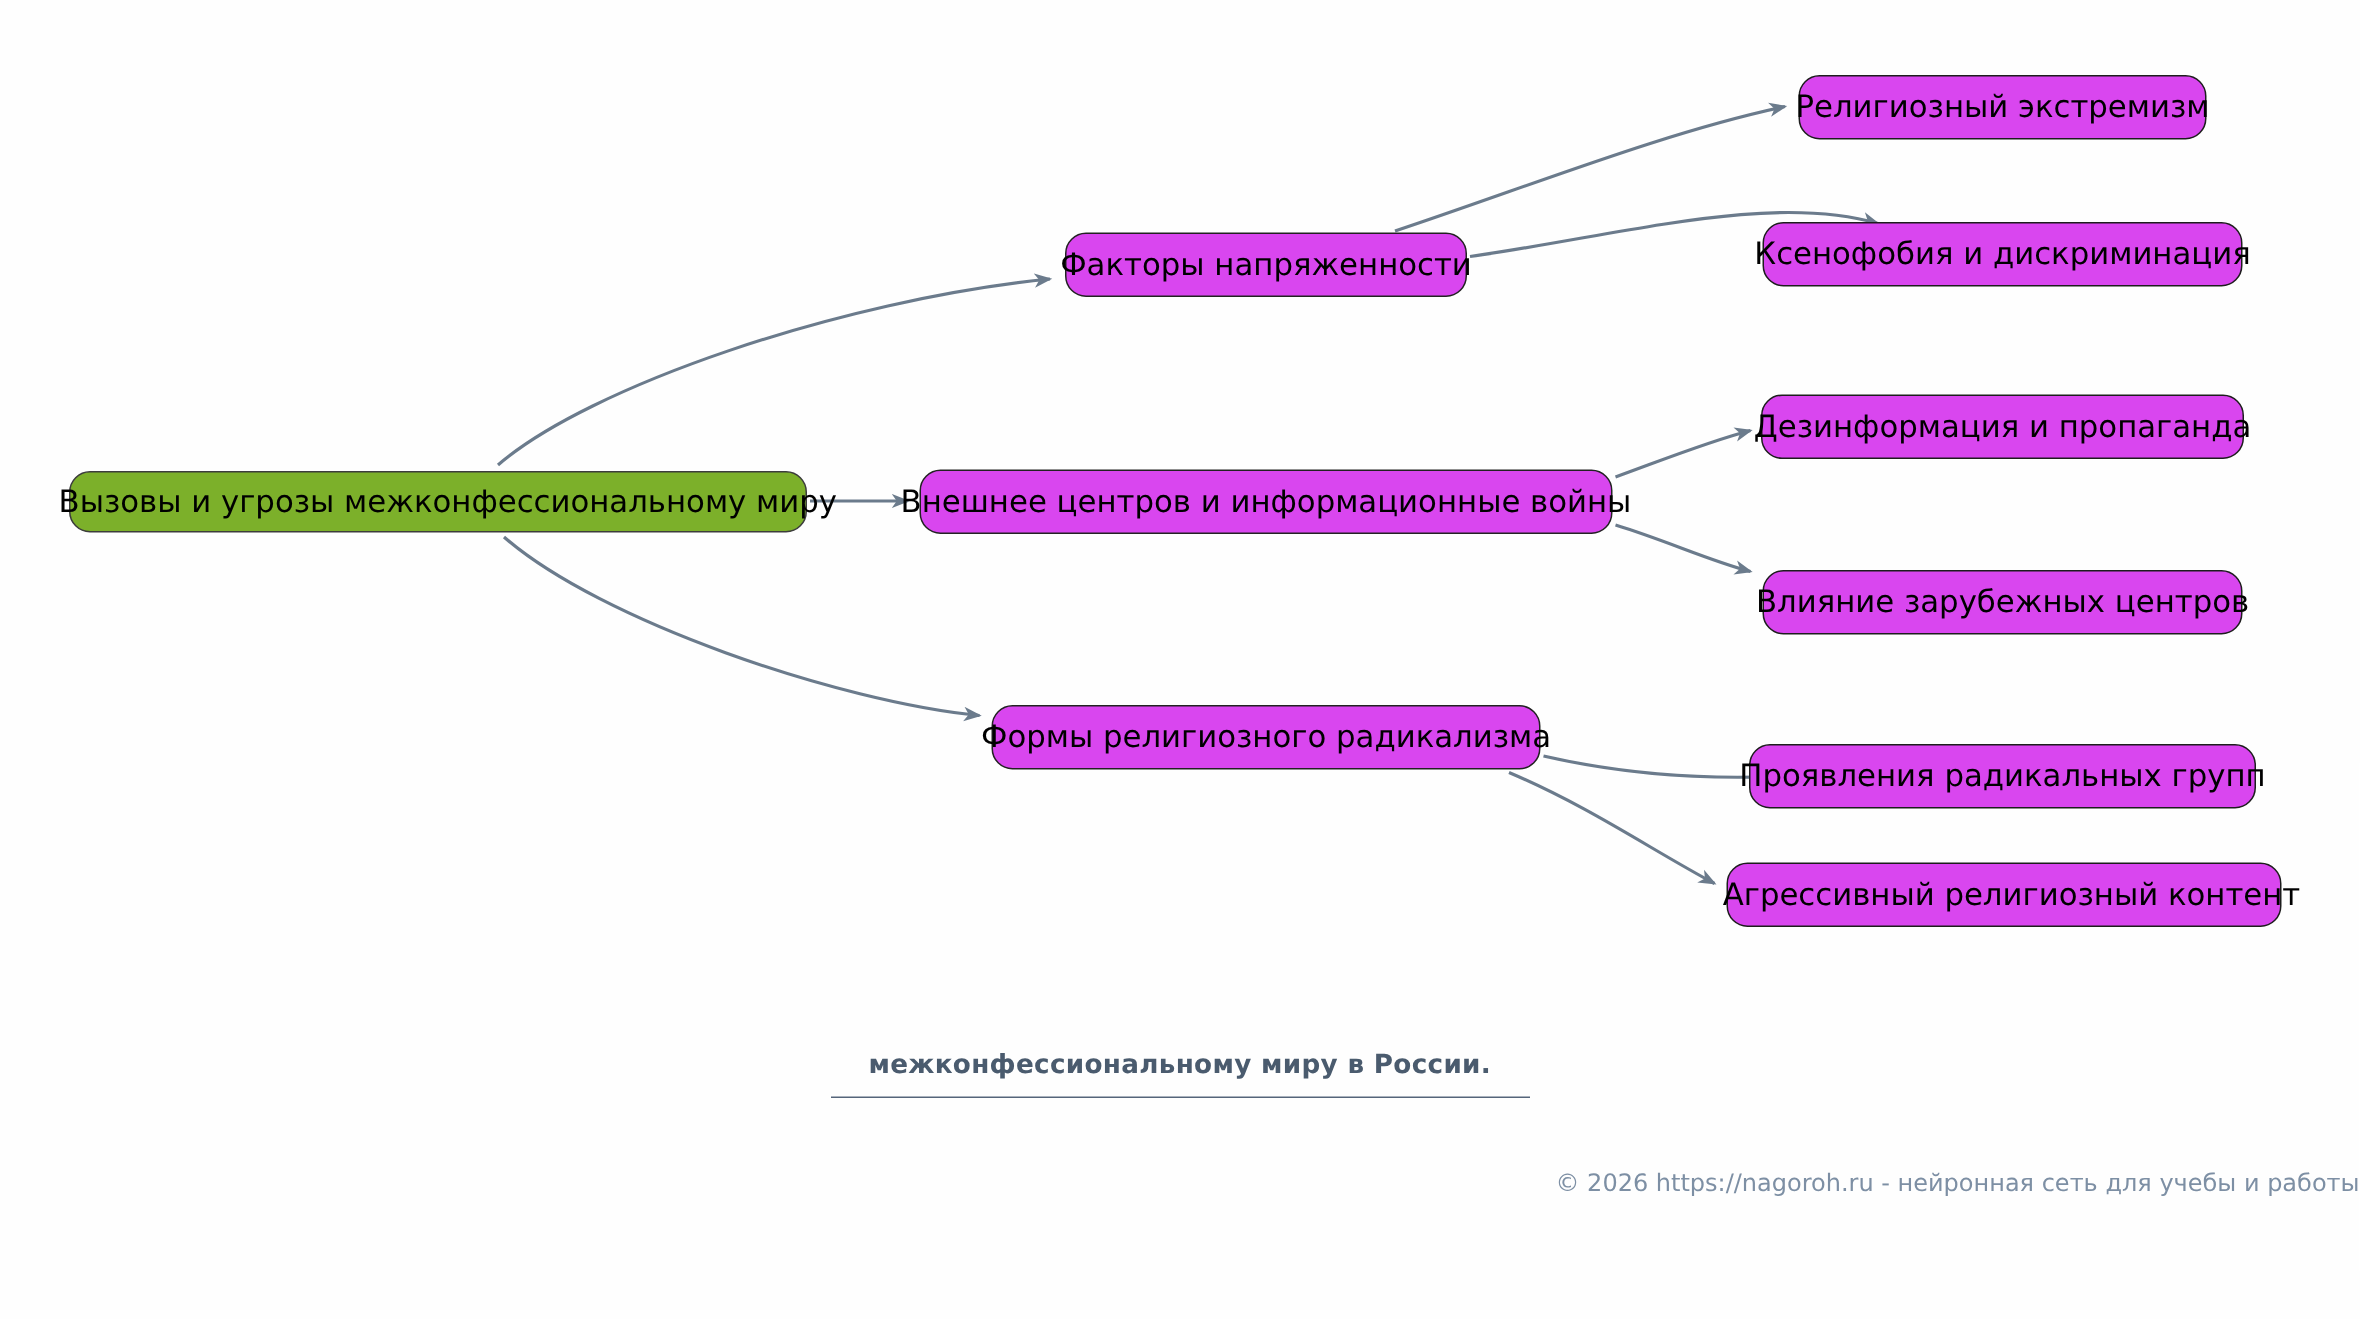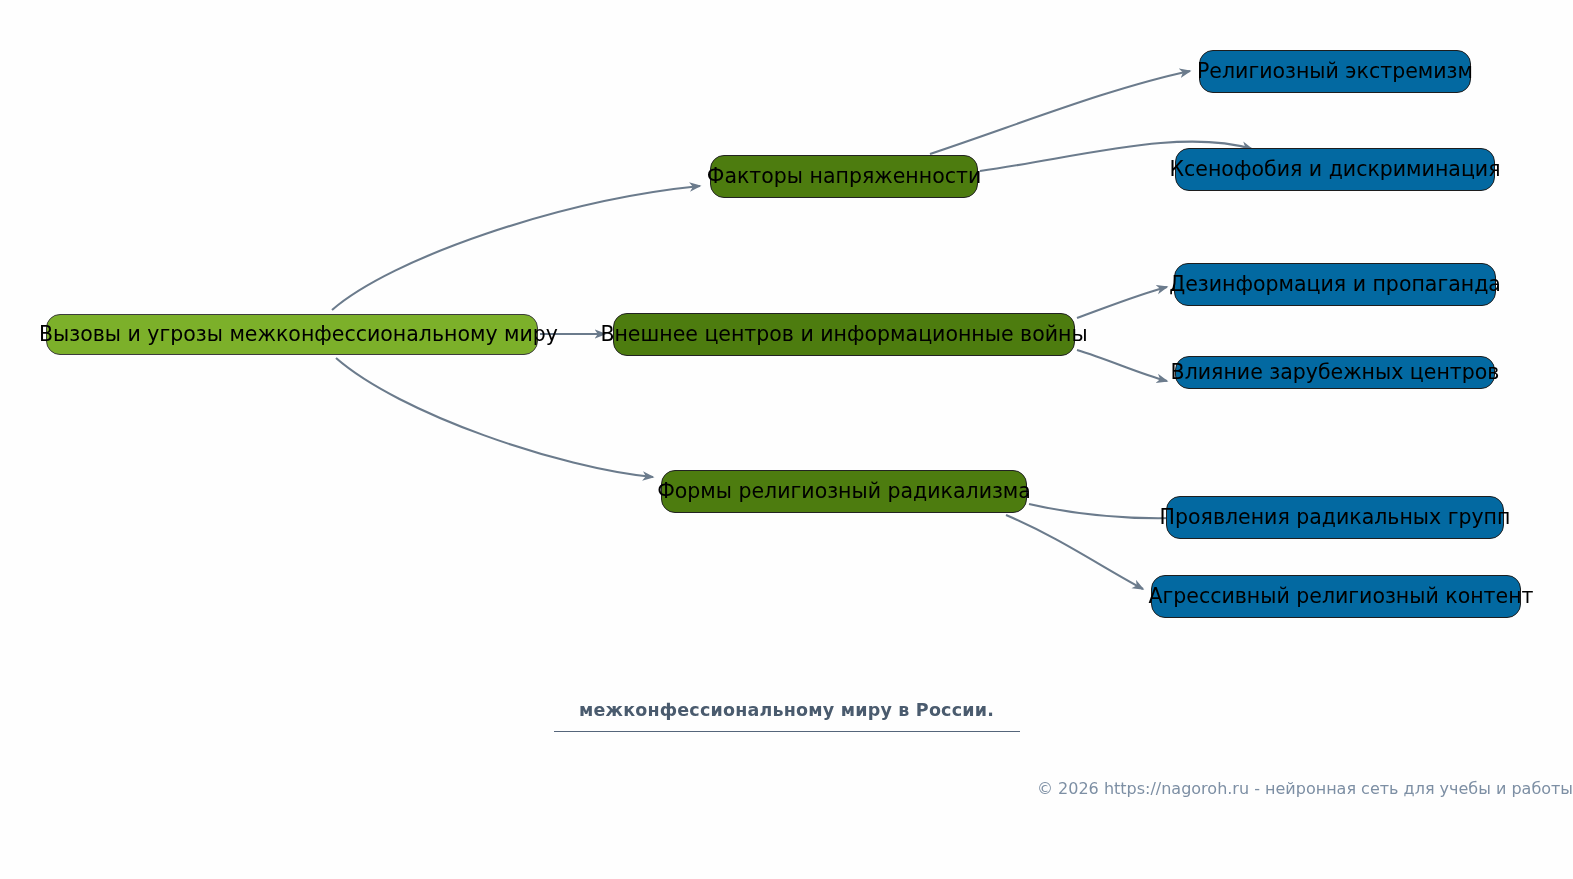--- a/index.html
+++ b/index.html
@@ -36,29 +36,29 @@
   }
   .node-root {
     background: #7cb02a;
     border: 1.6px solid #3c3c3c;
     border-radius: 14px;
     color: #000000;
     font-size: 20.5px;
     padding: 0 14px;
   }
   .node-branch {
-    background: #4d7c0f;
+    background: #d946ef;
     border: 1.6px solid #222222;
     border-radius: 14px;
     color: #000000;
     font-size: 20.5px;
     padding: 16px 14px;
   }
   .node-leaf {
-    background: #0369a1;
+    background: #d946ef;
     border: 1.7px solid #1d1d1d;
     border-radius: 14px;
     color: #000000;
     font-size: 20.5px;
     padding: 0 14px;
   }
   #caption-block {
     position: absolute;
     left: 0;
     right: 0;
@@ -121,36 +121,36 @@
 
   <div class="node node-branch" style="left:710px; top:155px; width:268px; height:43px;">
     <span>Факторы напряженности</span>
   </div>
 
   <div class="node node-branch" style="left:613px; top:313px; width:462px; height:43px;">
     <span>Внешнее центров и информационные войны</span>
   </div>
 
   <div class="node node-branch" style="left:661px; top:470px; width:366px; height:43px;">
-    <span>Формы религиозный радикализма</span>
+    <span>Формы религиозного радикализма</span>
   </div>
 
   <div class="node node-leaf" style="left:1199px; top:50px; width:272px; height:43px;">
     <span>Религиозный экстремизм</span>
   </div>
 
   <div class="node node-leaf" style="left:1175px; top:148px; width:320px; height:43px;">
     <span>Ксенофобия и дискриминация</span>
   </div>
 
   <div class="node node-leaf" style="left:1174px; top:263px; width:322px; height:43px;">
     <span>Дезинформация и пропаганда</span>
   </div>
 
-  <div class="node node-leaf" style="left:1175px; top:356px; width:320px; height:33px;">
+  <div class="node node-leaf" style="left:1175px; top:380px; width:320px; height:43px;">
     <span>Влияние зарубежных центров</span>
   </div>
 
   <div class="node node-leaf" style="left:1166px; top:496px; width:338px; height:43px;">
     <span>Проявления радикальных групп</span>
   </div>
 
   <div class="node node-leaf" style="left:1151px; top:575px; width:370px; height:43px;padding-left:24px;">
     <span>Агрессивный религиозный контент</span>
   </div>

